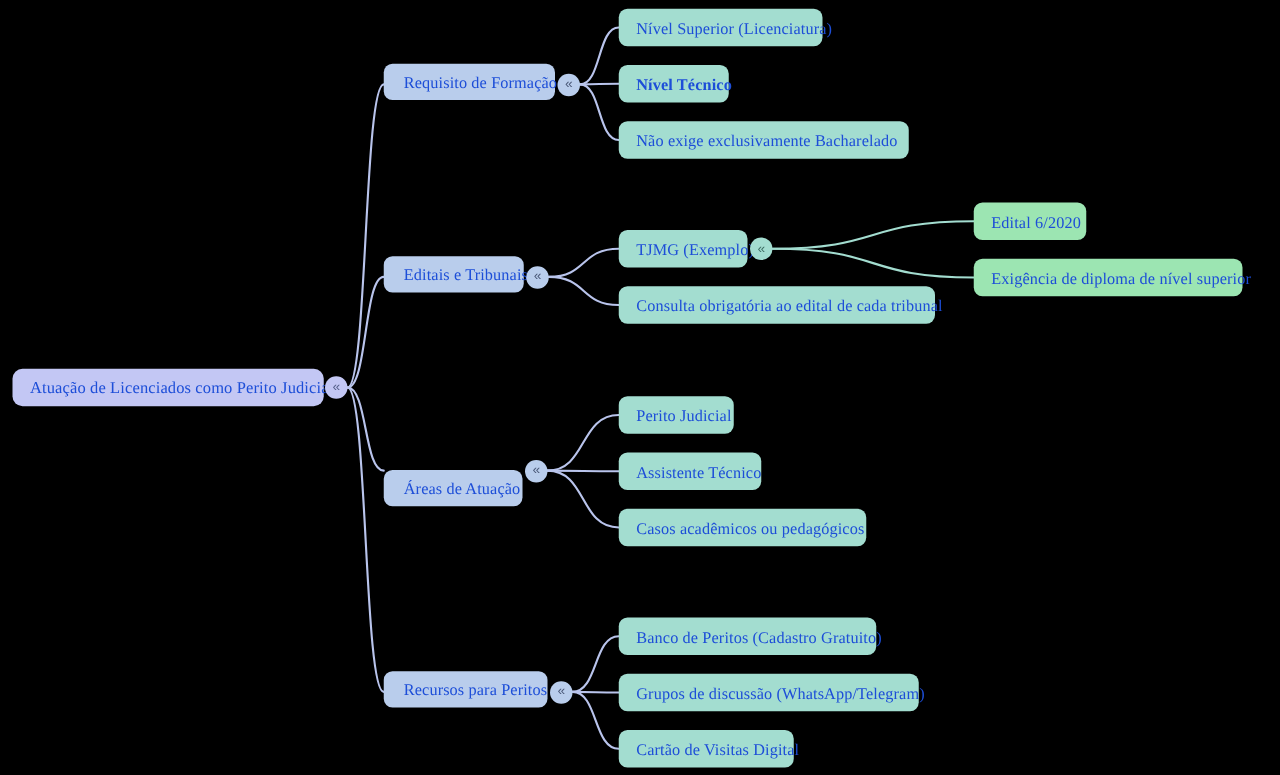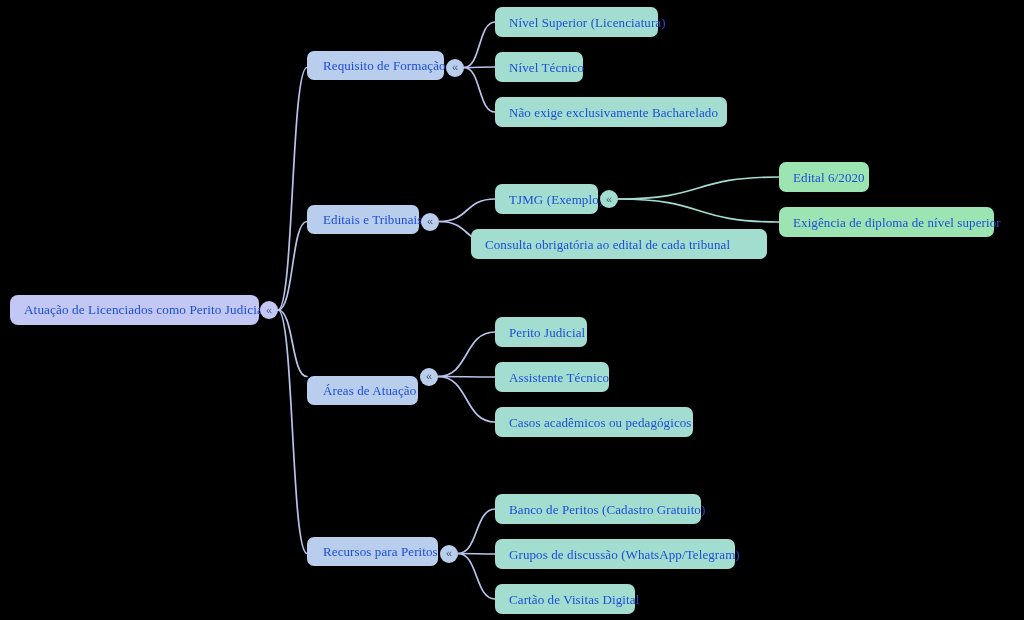--- a/index.html
+++ b/index.html
@@ -90,41 +90,41 @@
         <span class="label">Atuação de Licenciados como Perito Judicial</span>
       </div>
       <div class="toggle root-t" style="left: 260px; top: 301px;">«</div>
       <div class="node lvl1" style="left: 307px; top: 51px; width: 137px;">
         <span class="label">Requisito de Formação</span>
       </div>
       <div class="toggle blue-t" style="left: 446px; top: 58.5px;">«</div>
       <div class="node lvl2" style="left: 495px; top: 7px; width: 163px;">
         <span class="label">Nível Superior (Licenciatura)</span>
       </div>
-      <div class="node lvl2" style="left: 495px; top: 52px; width: 88px;">
+      <div class="node lvl2" style="left: 495px; top: 52px; width: 88px; font-weight: bold;">
         <span class="label">Nível Técnico</span>
       </div>
       <div class="node lvl2" style="left: 495px; top: 97px; width: 232px;">
         <span class="label">Não exige exclusivamente Bacharelado</span>
       </div>
       <div class="node lvl1" style="left: 307px; top: 205px; width: 112px;">
         <span class="label">Editais e Tribunais</span>
       </div>
       <div class="toggle blue-t" style="left: 421px; top: 212.5px;">«</div>
       <div class="node lvl2" style="left: 495px; top: 184px; width: 103px;">
         <span class="label">TJMG (Exemplo)</span>
       </div>
       <div class="toggle green-t" style="left: 600px; top: 190px;">«</div>
       <div class="node lvl3" style="left: 779px; top: 162px; width: 90px; font-family: Liberation Serif, serif;">
         <span class="label">Edital 6/2020</span>
       </div>
       <div class="node lvl3" style="left: 779px; top: 207px; width: 215px;">
         <span class="label">Exigência de diploma de nível superior</span>
       </div>
-      <div class="node lvl2" style="left: 471px; top: 229px; width: 296px;">
+      <div class="node lvl2" style="left: 495px; top: 229px; width: 253px;">
         <span class="label">Consulta obrigatória ao edital de cada tribunal</span>
       </div>
       <div class="node lvl1" style="left: 307px; top: 376px; width: 111px;">
         <span class="label">Áreas de Atuação</span>
       </div>
       <div class="toggle blue-t" style="left: 420px; top: 367.5px;">«</div>
       <div class="node lvl2" style="left: 495px; top: 317px; width: 92px;">
         <span class="label">Perito Judicial</span>
       </div>
       <div class="node lvl2" style="left: 495px; top: 362px; width: 114px;">

